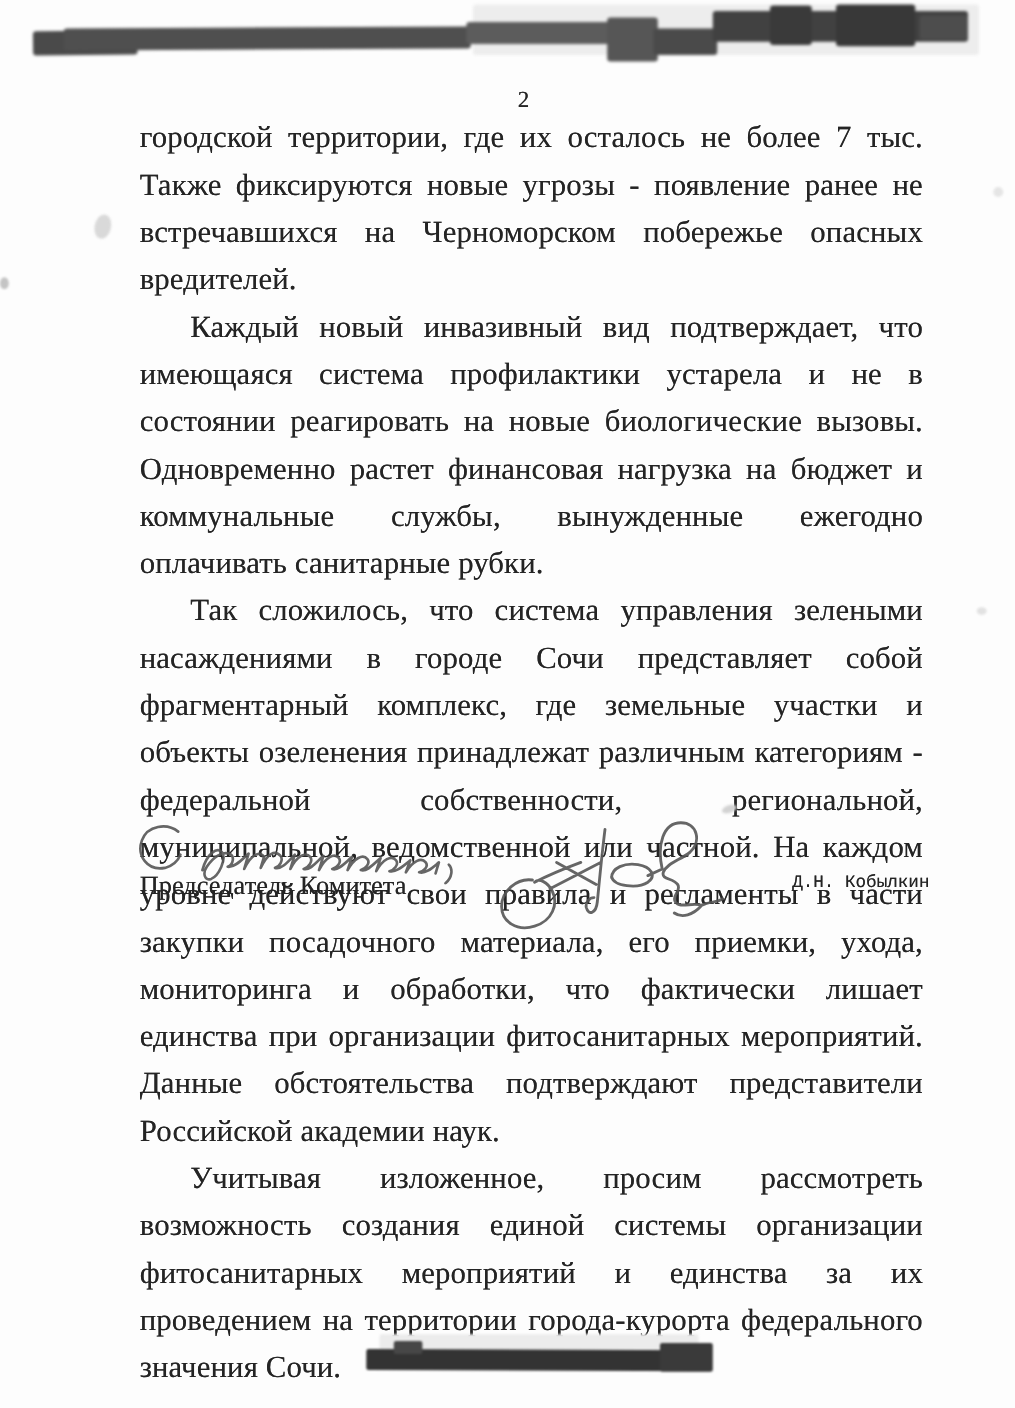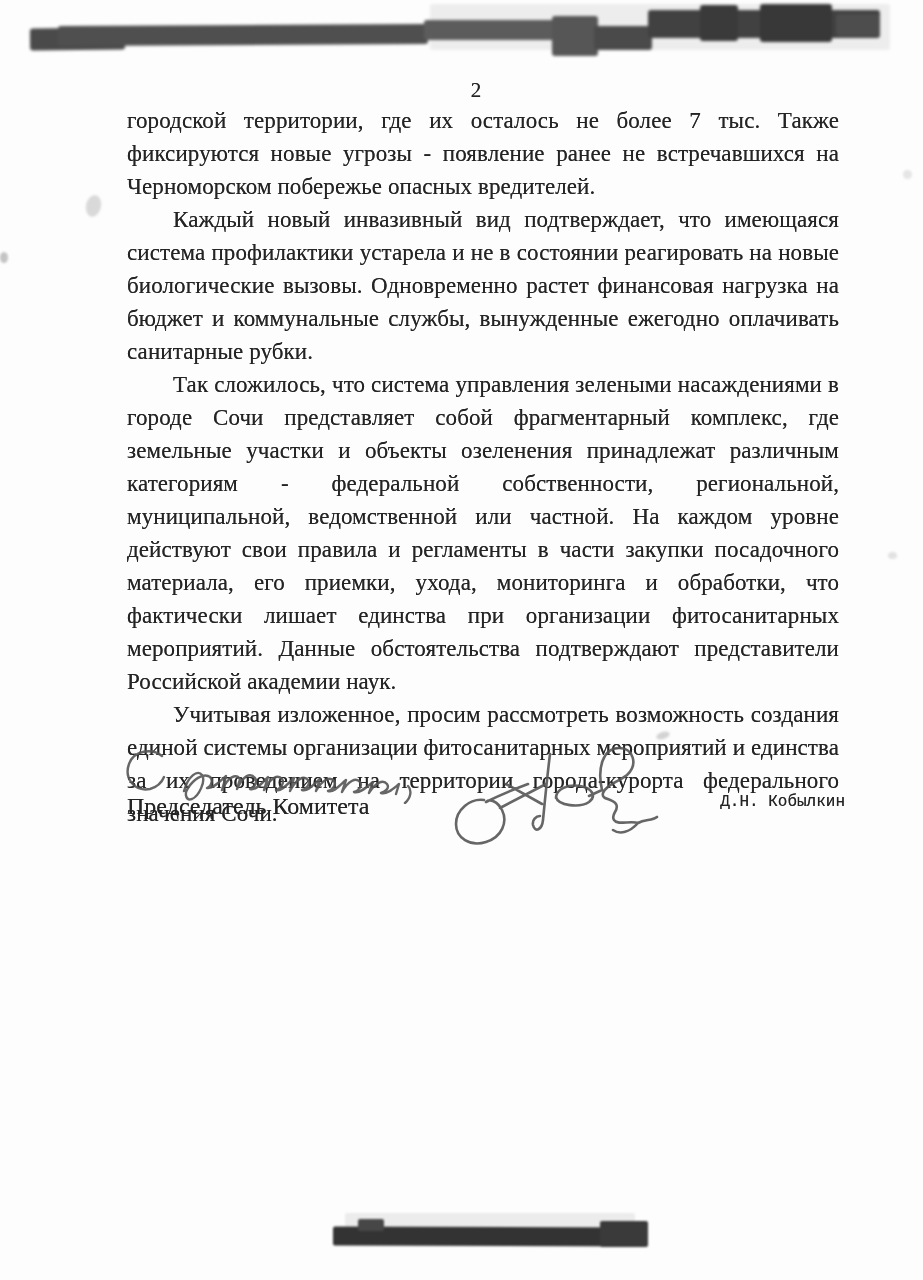--- a/index.html
+++ b/index.html
@@ -47,21 +47,21 @@
   .sp-5{left:903px;top:170px;width:9px;height:9px;background:#e5e5e5;}
 
   
   .page-number{
     position:absolute;left:0;top:78px;width:952px;
     text-align:center;font-size:21px;color:var(--ink);
     text-shadow:0 0 0.6px rgba(40,40,40,.75);
   }
   .body-text{
     position:absolute;left:127px;top:104px;width:712px;
-    font-size:23px;line-height:33px;
+    font-size:28px;line-height:43px;
     text-align:justify;
     text-shadow:0 0 0.6px rgba(40,40,40,.75);
     letter-spacing:0.1px;
   }
   .body-text p{margin:0;}
   .body-text p.indent{text-indent:46px;}
 
   .closing-title{
     position:absolute;left:127px;top:793px;
     font-size:24px;text-shadow:0 0 0.6px rgba(40,40,40,.75);

